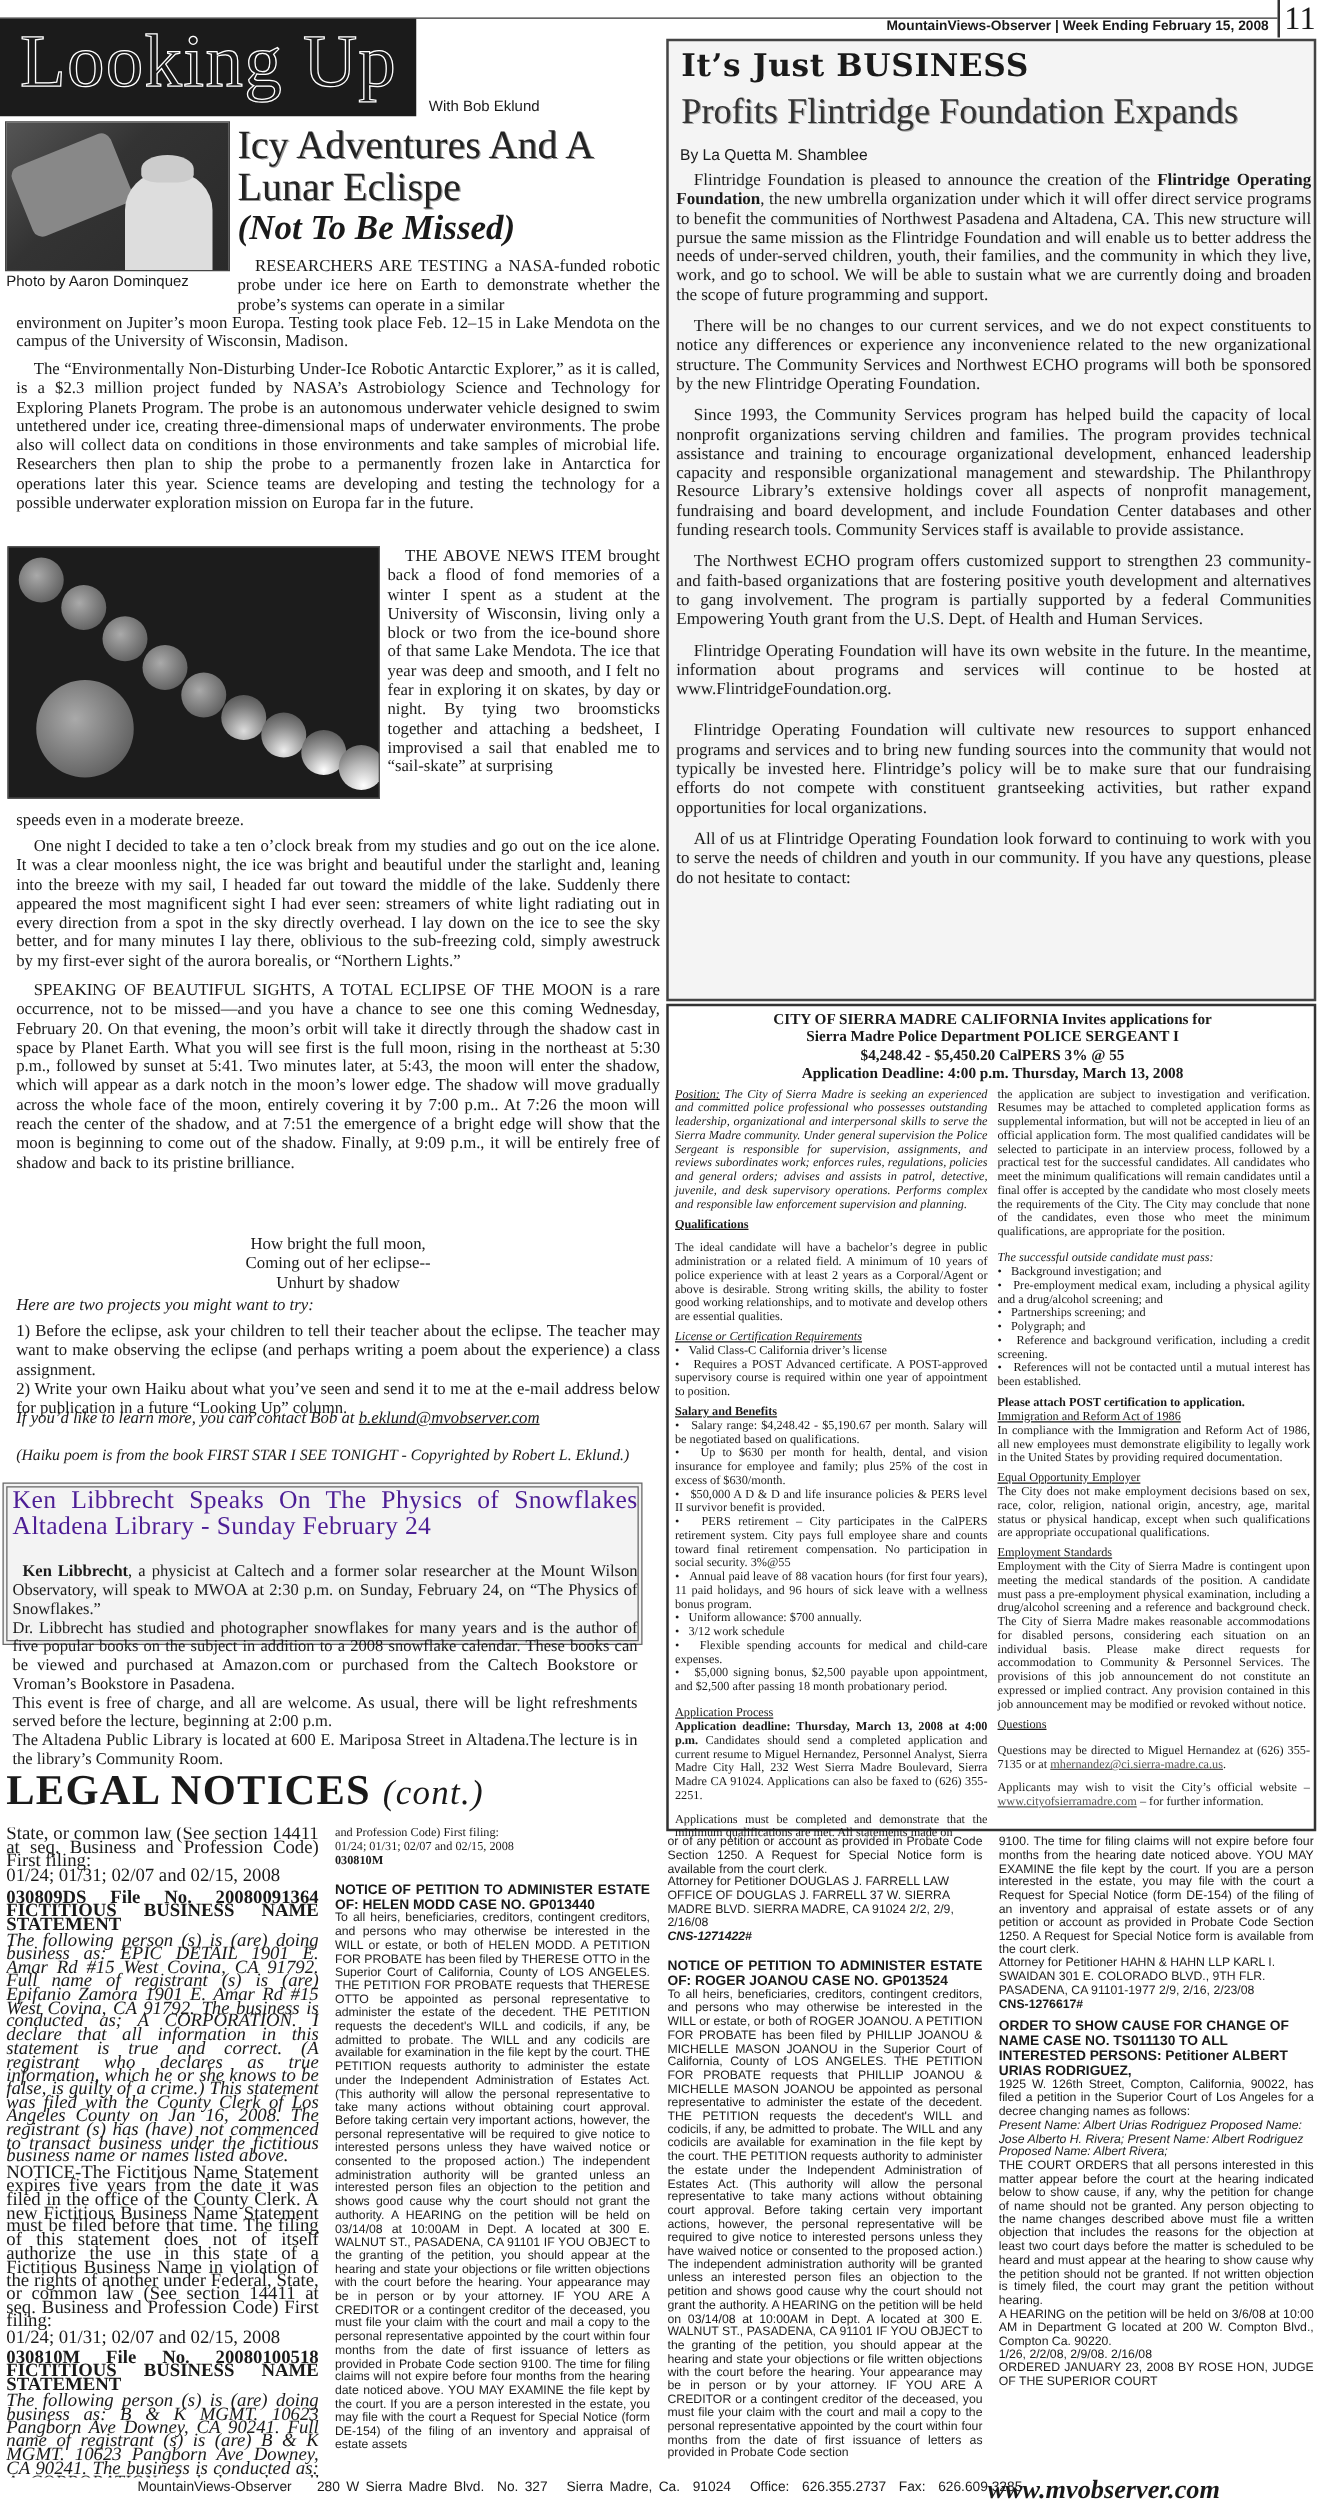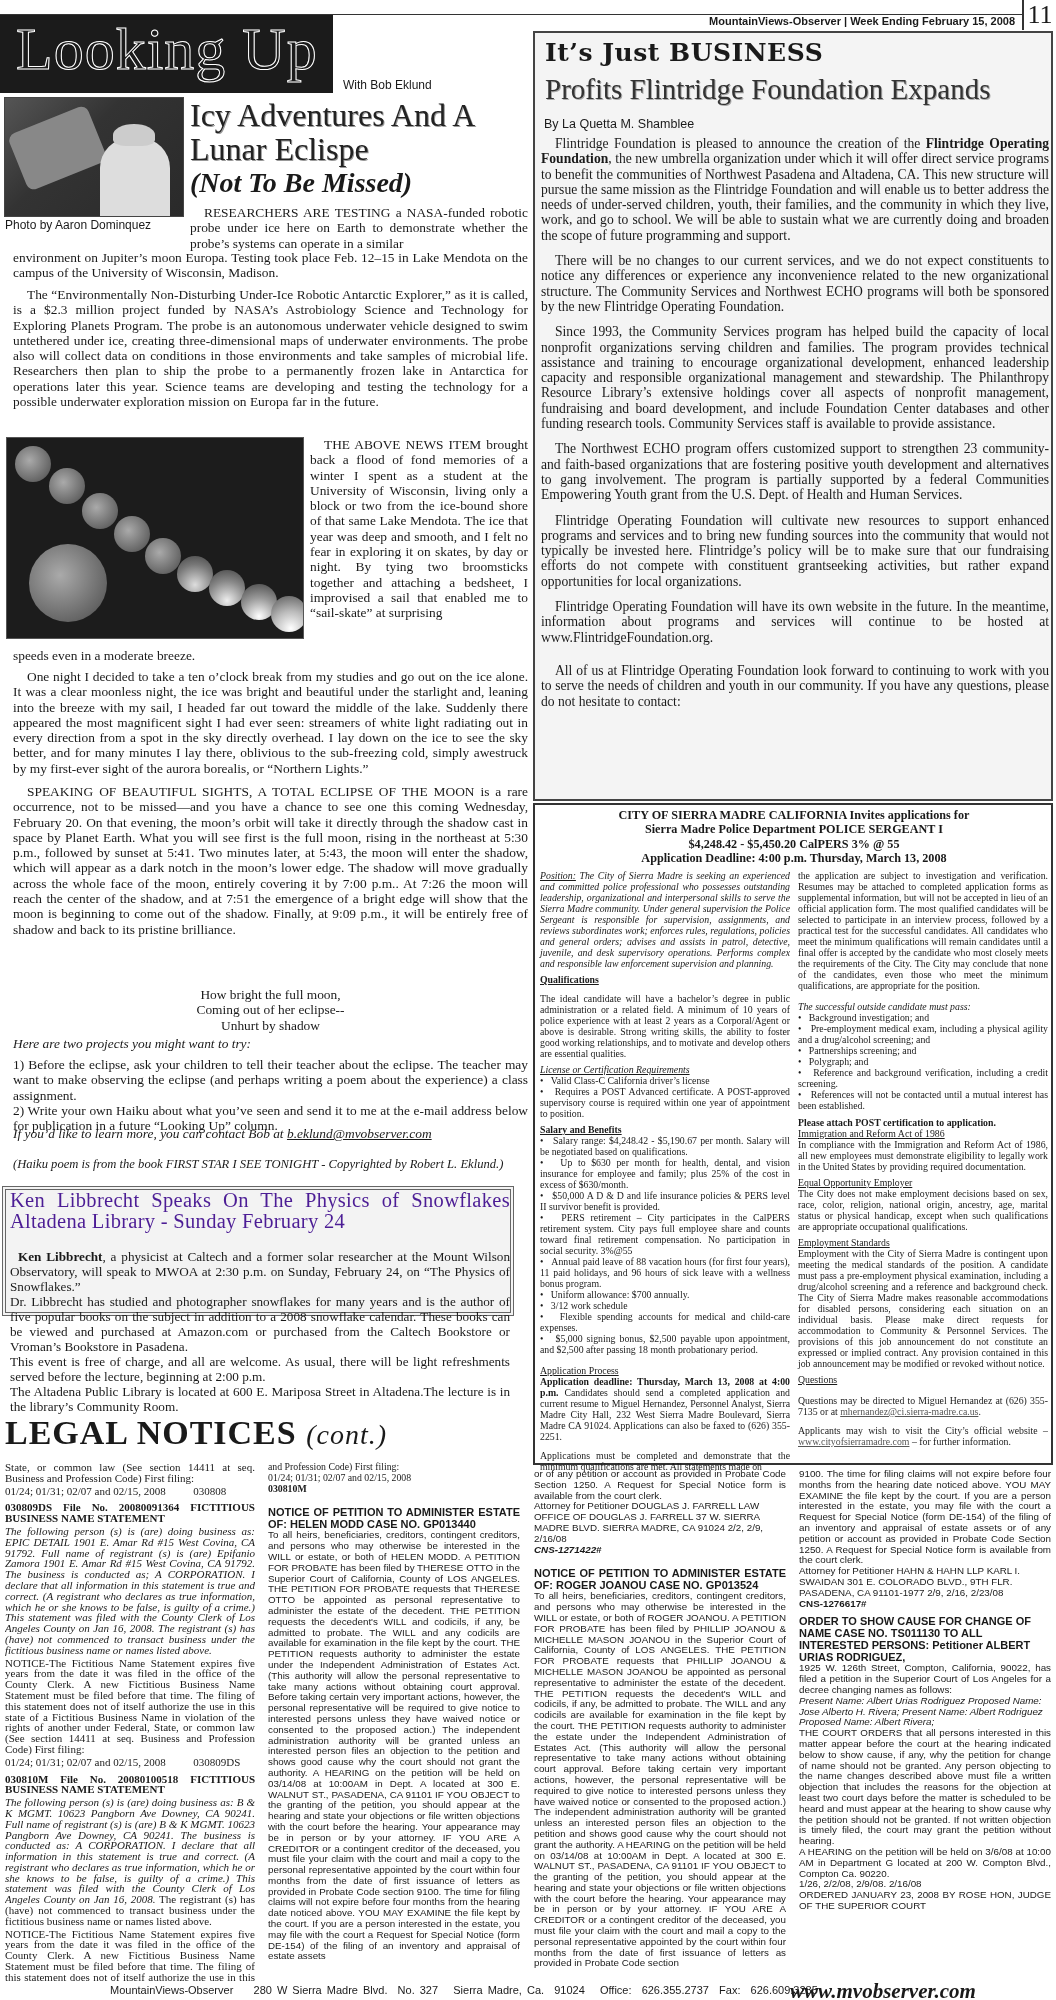--- a/index.html
+++ b/index.html
@@ -51,21 +51,21 @@
 
   
   #kl-box { left: 2px; top: 1186px; width: 512px; height: 130px; border: 4px double #666; background: #f3f3f3; }
   #kl-title { left: 10px; top: 1190px; width: 500px; font-size: 20.5px; line-height: 21px; color: #4c1d95; letter-spacing: 0.3px; }
   #kl-body { left: 10px; top: 1233px; width: 500px; font-size: 13.2px; line-height: 15px; text-align: justify; }
 
   
   #legal-head { left: 5px; top: 1414px; font-size: 34px; font-weight: bold; letter-spacing: 1px; }
   #legal-head-cont { font-weight: normal; font-style: italic; font-size: 28px; }
 
-  .legal { font-size: 11px; line-height: 10.8px; text-align: justify; }
+  .legal { font-size: 15px; line-height: 10.8px; text-align: justify; }
   .legal .b { font-weight: bold; }
   .legal .i { font-style: italic; }
   .legal p { margin-bottom: 2px; }
   .legal-sans { font-family: "Liberation Sans", sans-serif; font-size: 9.8px; line-height: 10.8px; text-align: justify; }
   .legal-sans .b { font-weight: bold; }
   .legal-sans .i { font-style: italic; }
 
   #legal-col1 { left: 5px; top: 1462px; width: 250px; height: 520px; overflow: hidden; }
   #legal-col2 { left: 268px; top: 1462px; width: 252px; height: 520px; overflow: hidden; }
   #legal-col3 { left: 534px; top: 1469px; width: 252px; height: 513px; overflow: hidden; }
@@ -218,22 +218,22 @@
 
 <div class="abs" id="biz-box"></div>
 <div class="abs" id="biz-kicker">It’s Just  BUSINESS</div>
 <div class="abs serif" id="biz-title">Profits Flintridge Foundation Expands</div>
 <div class="abs sans" id="biz-byline">By La Quetta M. Shamblee</div>
 <div class="abs serif" id="biz-body">
   <p><span>Flintridge Foundation is pleased to announce the creation of the </span><b>Flintridge Operating Foundation</b><span>, the new umbrella organization under which it will offer direct service programs to benefit the communities of Northwest Pasadena and Altadena, CA. This new structure will pursue the same mission as the Flintridge Foundation and will enable us to better address the needs of under-served children, youth, their families, and the community in which they live, work, and go to school. We will be able to sustain what we are currently doing and broaden the scope of future programming and support.</span></p>
   <p>There will be no changes to our current services, and we do not expect constituents to notice any differences or experience any inconvenience related to the new organizational structure. The Community Services and Northwest ECHO programs will both be sponsored by the new Flintridge Operating Foundation.</p>
   <p>Since 1993, the Community Services program has helped build the capacity of local nonprofit organizations serving children and families. The program provides technical assistance and training to encourage organizational development, enhanced leadership capacity and responsible organizational management and stewardship. The Philanthropy Resource Library’s extensive holdings cover all aspects of nonprofit management, fundraising and board development, and include Foundation Center databases and other funding research tools. Community Services staff is available to provide assistance.</p>
   <p>The Northwest ECHO program offers customized support to strengthen 23 community- and faith-based organizations that are fostering positive youth development and alternatives to gang involvement. The program is partially supported by a federal Communities Empowering Youth grant from the U.S. Dept. of Health and Human Services.</p>
+  <p style="margin-bottom:18px;">Flintridge Operating Foundation will have its own website in the future. In the meantime, information about programs and services will continue to be hosted at www.FlintridgeFoundation.org.</p>
   <p>Flintridge Operating Foundation will cultivate new resources to support enhanced programs and services and to bring new funding sources into the community that would not typically be invested here. Flintridge’s policy will be to make sure that our fundraising efforts do not compete with constituent grantseeking activities, but rather expand opportunities for local organizations.</p>
-  <p style="margin-bottom:18px;">Flintridge Operating Foundation will have its own website in the future. In the meantime, information about programs and services will continue to be hosted at www.FlintridgeFoundation.org.</p>
   <p>All of us at Flintridge Operating Foundation look forward to continuing to work with you to serve the needs of children and youth in our community. If you have any questions, please do not hesitate to contact:</p>
 </div>
 
 <div class="abs" id="job-box"></div>
 <div class="abs serif" id="job-head">
   <div>CITY OF SIERRA MADRE CALIFORNIA Invites applications for</div>
   <div>Sierra Madre Police Department POLICE SERGEANT I</div>
   <div>$4,248.42 - $5,450.20   CalPERS 3% @ 55</div>
   <div>Application Deadline: 4:00 p.m. Thursday,  March 13, 2008</div>
 </div>

